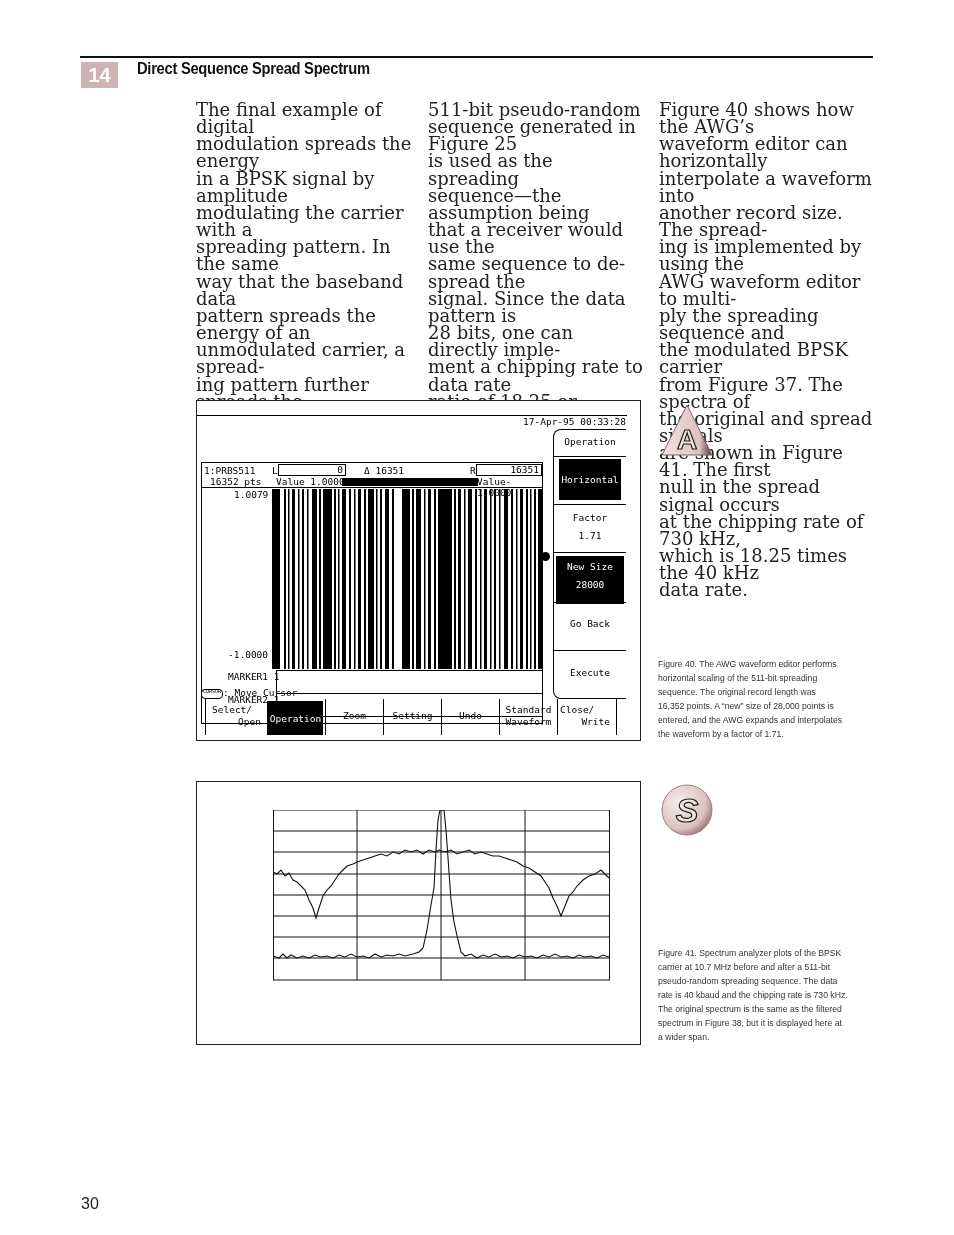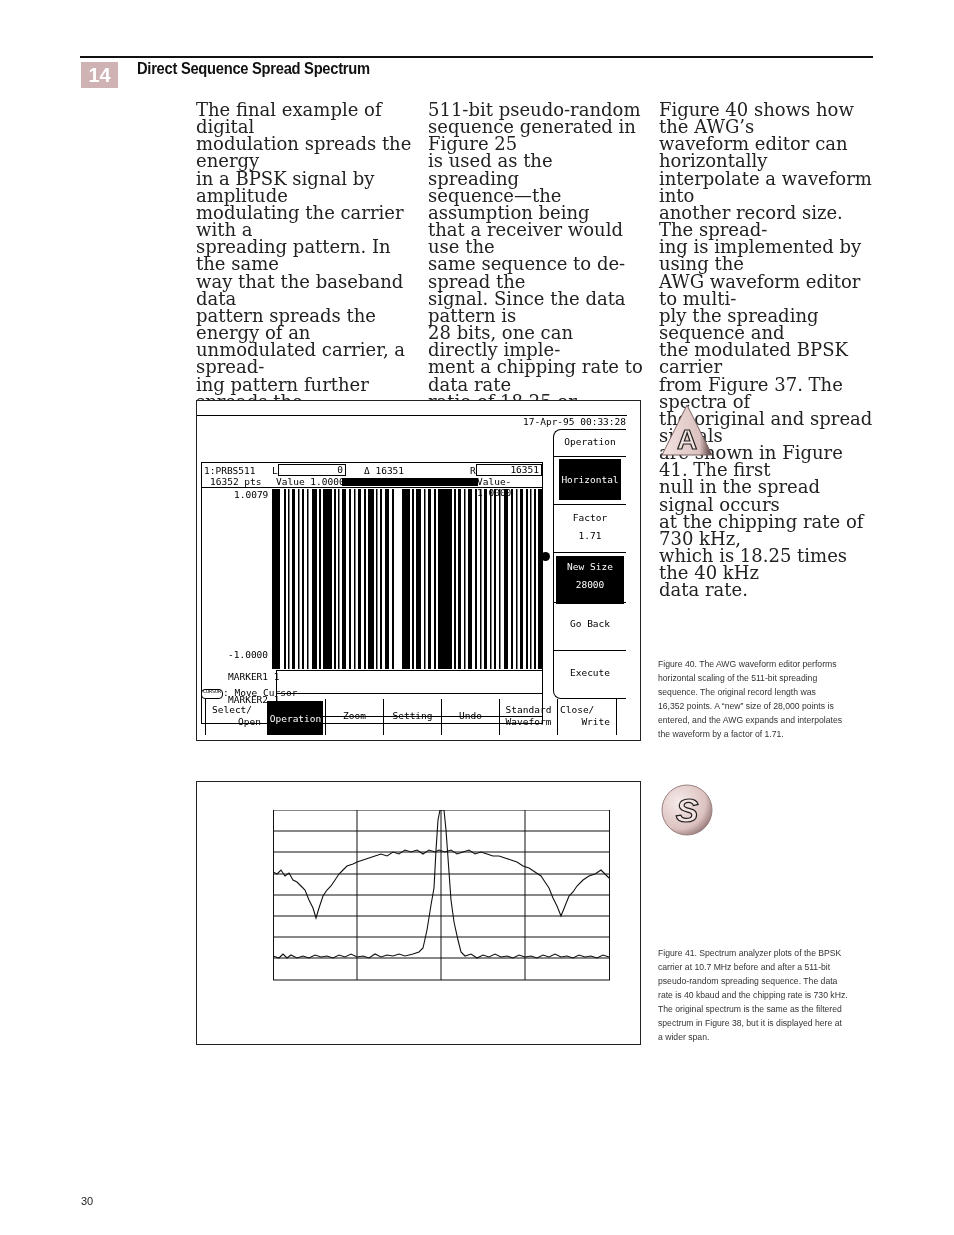--- a/index.html
+++ b/index.html
@@ -53,21 +53,21 @@
   .btm-btn { position:absolute; top:0; height:36px; border-left:1px solid #000; text-align:center; line-height:12px; box-sizing:border-box; padding-top:5px; }
   .btm-active { background:#000; color:#fff; line-height:36px; padding-top:0; height:34px; top:2px; }
 
   .badge-a { position:absolute; left:660px; top:404px; width:54px; height:52px; }
   .badge-s { position:absolute; left:660px; top:783px; width:54px; height:54px; }
   .caption { position:absolute; left:658px; width:218px; font-family:"Liberation Sans", sans-serif; font-size:9.2px; line-height:14px; color:#333; white-space:pre-line; transform:scaleX(0.94); transform-origin:left; }
   .cap40 { top:657px; }
   .cap41 { top:946px; }
 
   .fig41 { position:absolute; left:196px; top:781px; width:445px; height:264px; border:1px solid #222; box-sizing:border-box; background:#fff; }
-  .page-num { position:absolute; left:81px; top:1195px; font-family:"Liberation Sans", sans-serif; font-size:11px; color:#222; }
+  .page-num { position:absolute; left:81px; top:1195px; font-family:"Liberation Sans", sans-serif; font-size:16px; color:#222; }
 </style>
 </head>
 <body>
 
 <div class="rule"></div>
 <div class="chap-badge">14</div>
 <div class="section-title">Direct Sequence Spread Spectrum</div>
 
 <div class="body-col col1">
     <p>The final example of digital

